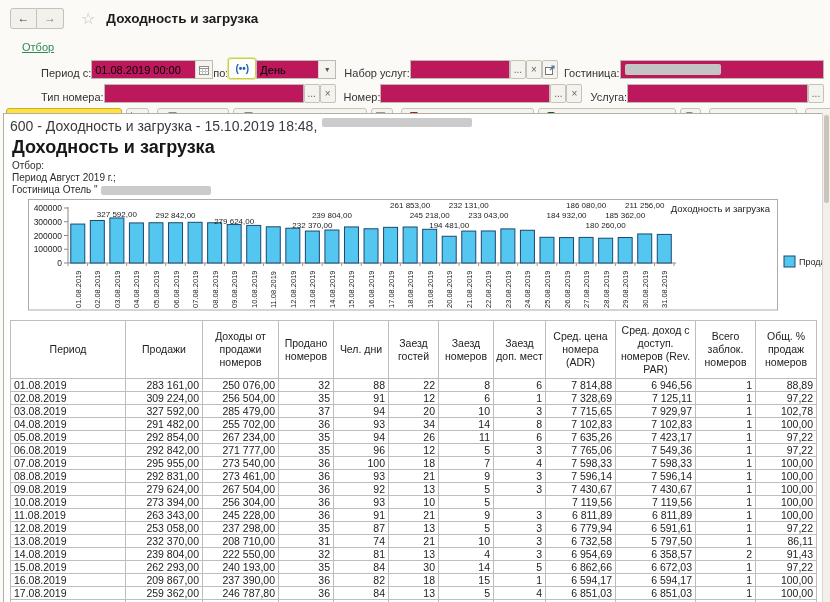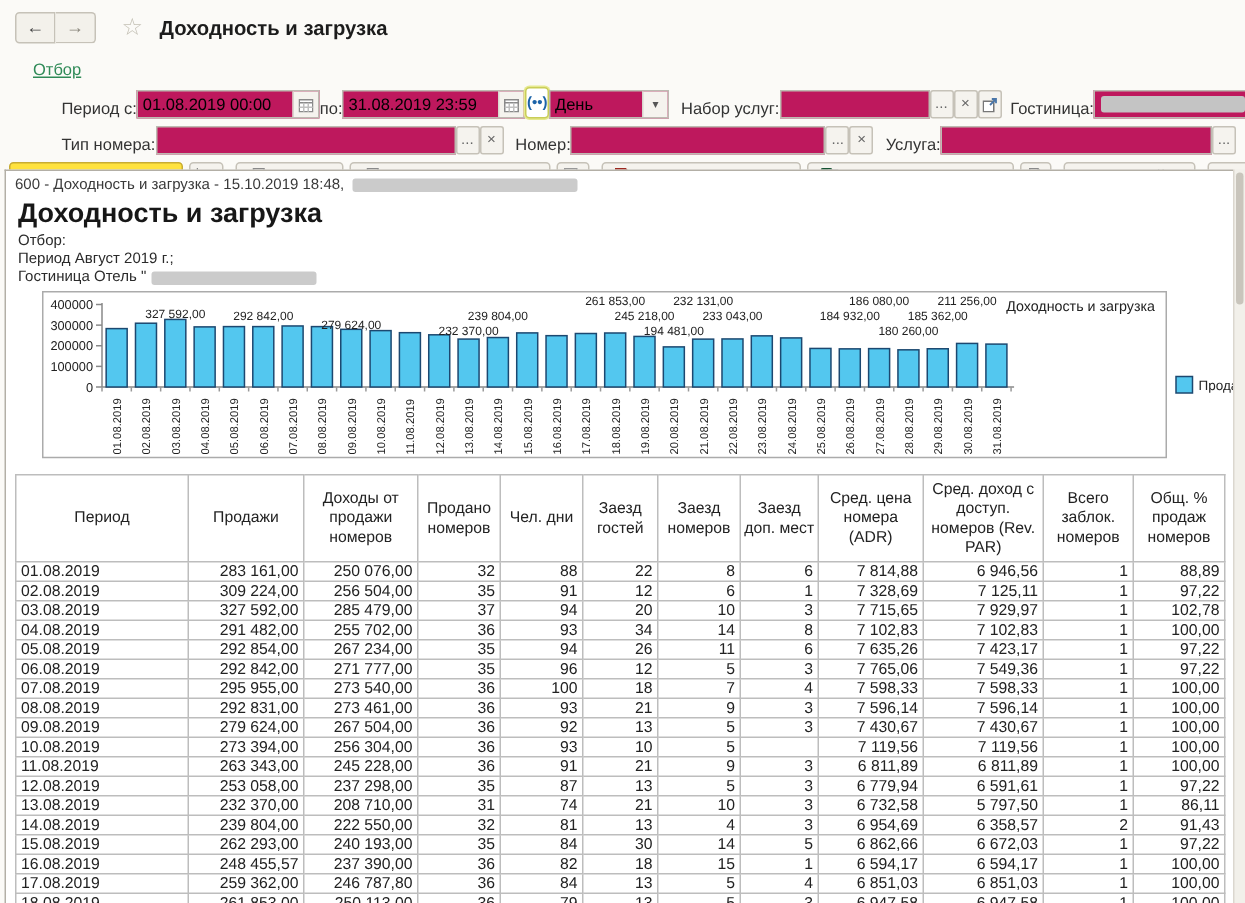--- a/index.html
+++ b/index.html
@@ -39,21 +39,21 @@
          background:#F5F3EE; border:1px solid #C6C2B8; border-radius:3px; font-size:11px; color:#222; cursor:pointer; white-space:nowrap; }
   .btn.icon-only { padding:0 4px; }
   .btn-generate { background:#FFE23E; border-color:#C8AC33; font-weight:700; }
   .tb-gap { width:6px; }
   .spacer { flex:1; }
   .uicon { font-size:12px; line-height:1; color:#6d6d6d; }
 
   
   .report { position:absolute; top:113px; left:3px; right:8px; bottom:0; background:#fff;
             border-top:1px solid #B3AFA6; border-left:1px solid #B3AFA6; padding:4px 0 0 6px; overflow:hidden; }
-  .stamp { font-size:10px; color:#3a3a3a; display:flex; align-items:center; gap:5px; }
+  .stamp { font-size:14px; color:#3a3a3a; display:flex; align-items:flex-start; gap:5px; }
   .rtitle { font-size:18px; font-weight:700; color:#171717; margin:3px 0 2px 2px; }
   .rsub { font-size:10px; color:#2b2b2b; line-height:12px; margin-left:2px; display:flex; align-items:center; gap:3px; }
   .redact { display:inline-block; height:9px; border-radius:2px; background:#CBCBCB; }
 
   .chartwrap { margin:3px 0 0 18px; }
 
   
   table#rtable { border-collapse:collapse; table-layout:fixed; margin-top:5px; font-size:10.5px; background:#fff; }
   #rtable th { border:1px solid #BDBDBD; font-weight:400; text-align:center; vertical-align:middle;
                padding:2px 2px; height:58px; line-height:13px; }
@@ -97,32 +97,20 @@
         <svg width="10" height="10" viewBox="0 0 10 10">
             <rect x="0.5" y="1.5" width="9" height="8" fill="#fff" stroke="#8a8a8a"></rect>
             <line x1="0.5" y1="3.5" x2="9.5" y2="3.5" stroke="#8a8a8a"></line>
             <line x1="3.5" y1="3.5" x2="3.5" y2="9.5" stroke="#c0c0c0"></line>
             <line x1="6.5" y1="3.5" x2="6.5" y2="9.5" stroke="#c0c0c0"></line>
             <line x1="0.5" y1="6.5" x2="9.5" y2="6.5" stroke="#c0c0c0"></line>
           </svg>
       </span>
     </span>
     <span class="flabel">по:</span>
-    <span class="inp" style="width:122px">
-      <input value="31.08.2019 23:59" style="">
-      <span class="inbtn">
-        <svg width="10" height="10" viewBox="0 0 10 10">
-            <rect x="0.5" y="1.5" width="9" height="8" fill="#fff" stroke="#8a8a8a"></rect>
-            <line x1="0.5" y1="3.5" x2="9.5" y2="3.5" stroke="#8a8a8a"></line>
-            <line x1="3.5" y1="3.5" x2="3.5" y2="9.5" stroke="#c0c0c0"></line>
-            <line x1="6.5" y1="3.5" x2="6.5" y2="9.5" stroke="#c0c0c0"></line>
-            <line x1="0.5" y1="6.5" x2="9.5" y2="6.5" stroke="#c0c0c0"></line>
-          </svg>
-      </span>
-    </span>
     <span class="periodbtn">(••)</span>
     <span class="inp" style="width:80px">
       <input value="День" style="">
       <span class="inbtn">
           <span style="font-size:8px;color:#555">▾</span>
         </span>
     </span>
     <span class="flabel" style="margin-left:8px">Набор услуг:</span>
     <span class="inp" style="width:100px">
       <input value="" style="">
@@ -625,21 +613,21 @@
             <td class="c-num">30</td>
             <td class="c-num">14</td>
             <td class="c-num">5</td>
             <td class="c-num">6 862,66</td>
             <td class="c-num">6 672,03</td>
             <td class="c-num">1</td>
             <td class="c-num">97,22</td>
           </tr>
           <tr>
             <td class="c-left">16.08.2019</td>
-            <td class="c-num">248 455,57</td>
+            <td class="c-num">209 867,00</td>
             <td class="c-num">237 390,00</td>
             <td class="c-num">36</td>
             <td class="c-num">82</td>
             <td class="c-num">18</td>
             <td class="c-num">15</td>
             <td class="c-num">1</td>
             <td class="c-num">6 594,17</td>
             <td class="c-num">6 594,17</td>
             <td class="c-num">1</td>
             <td class="c-num">100,00</td>

